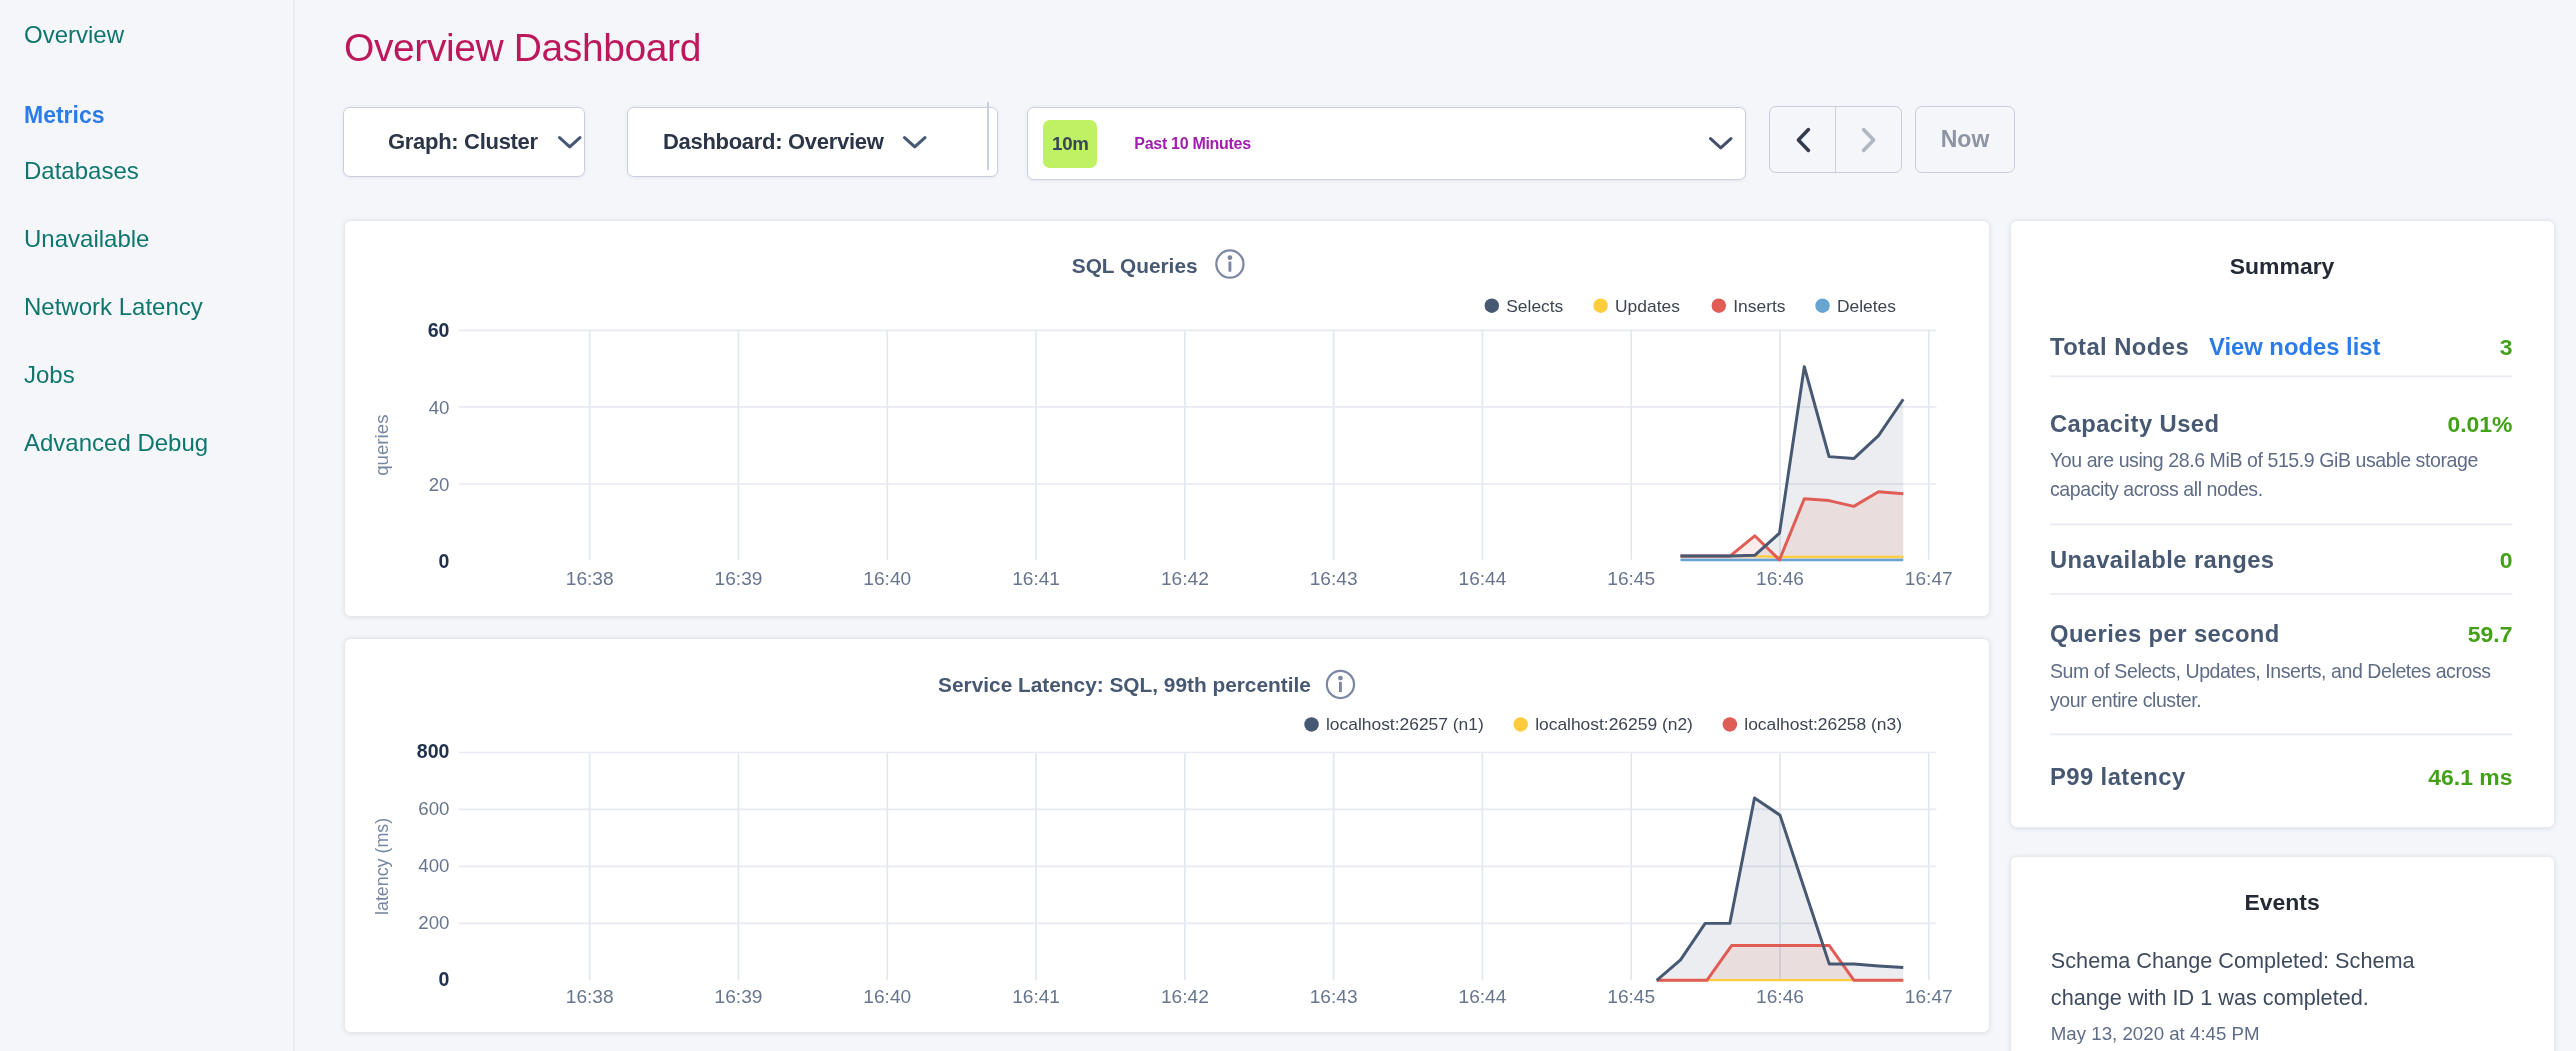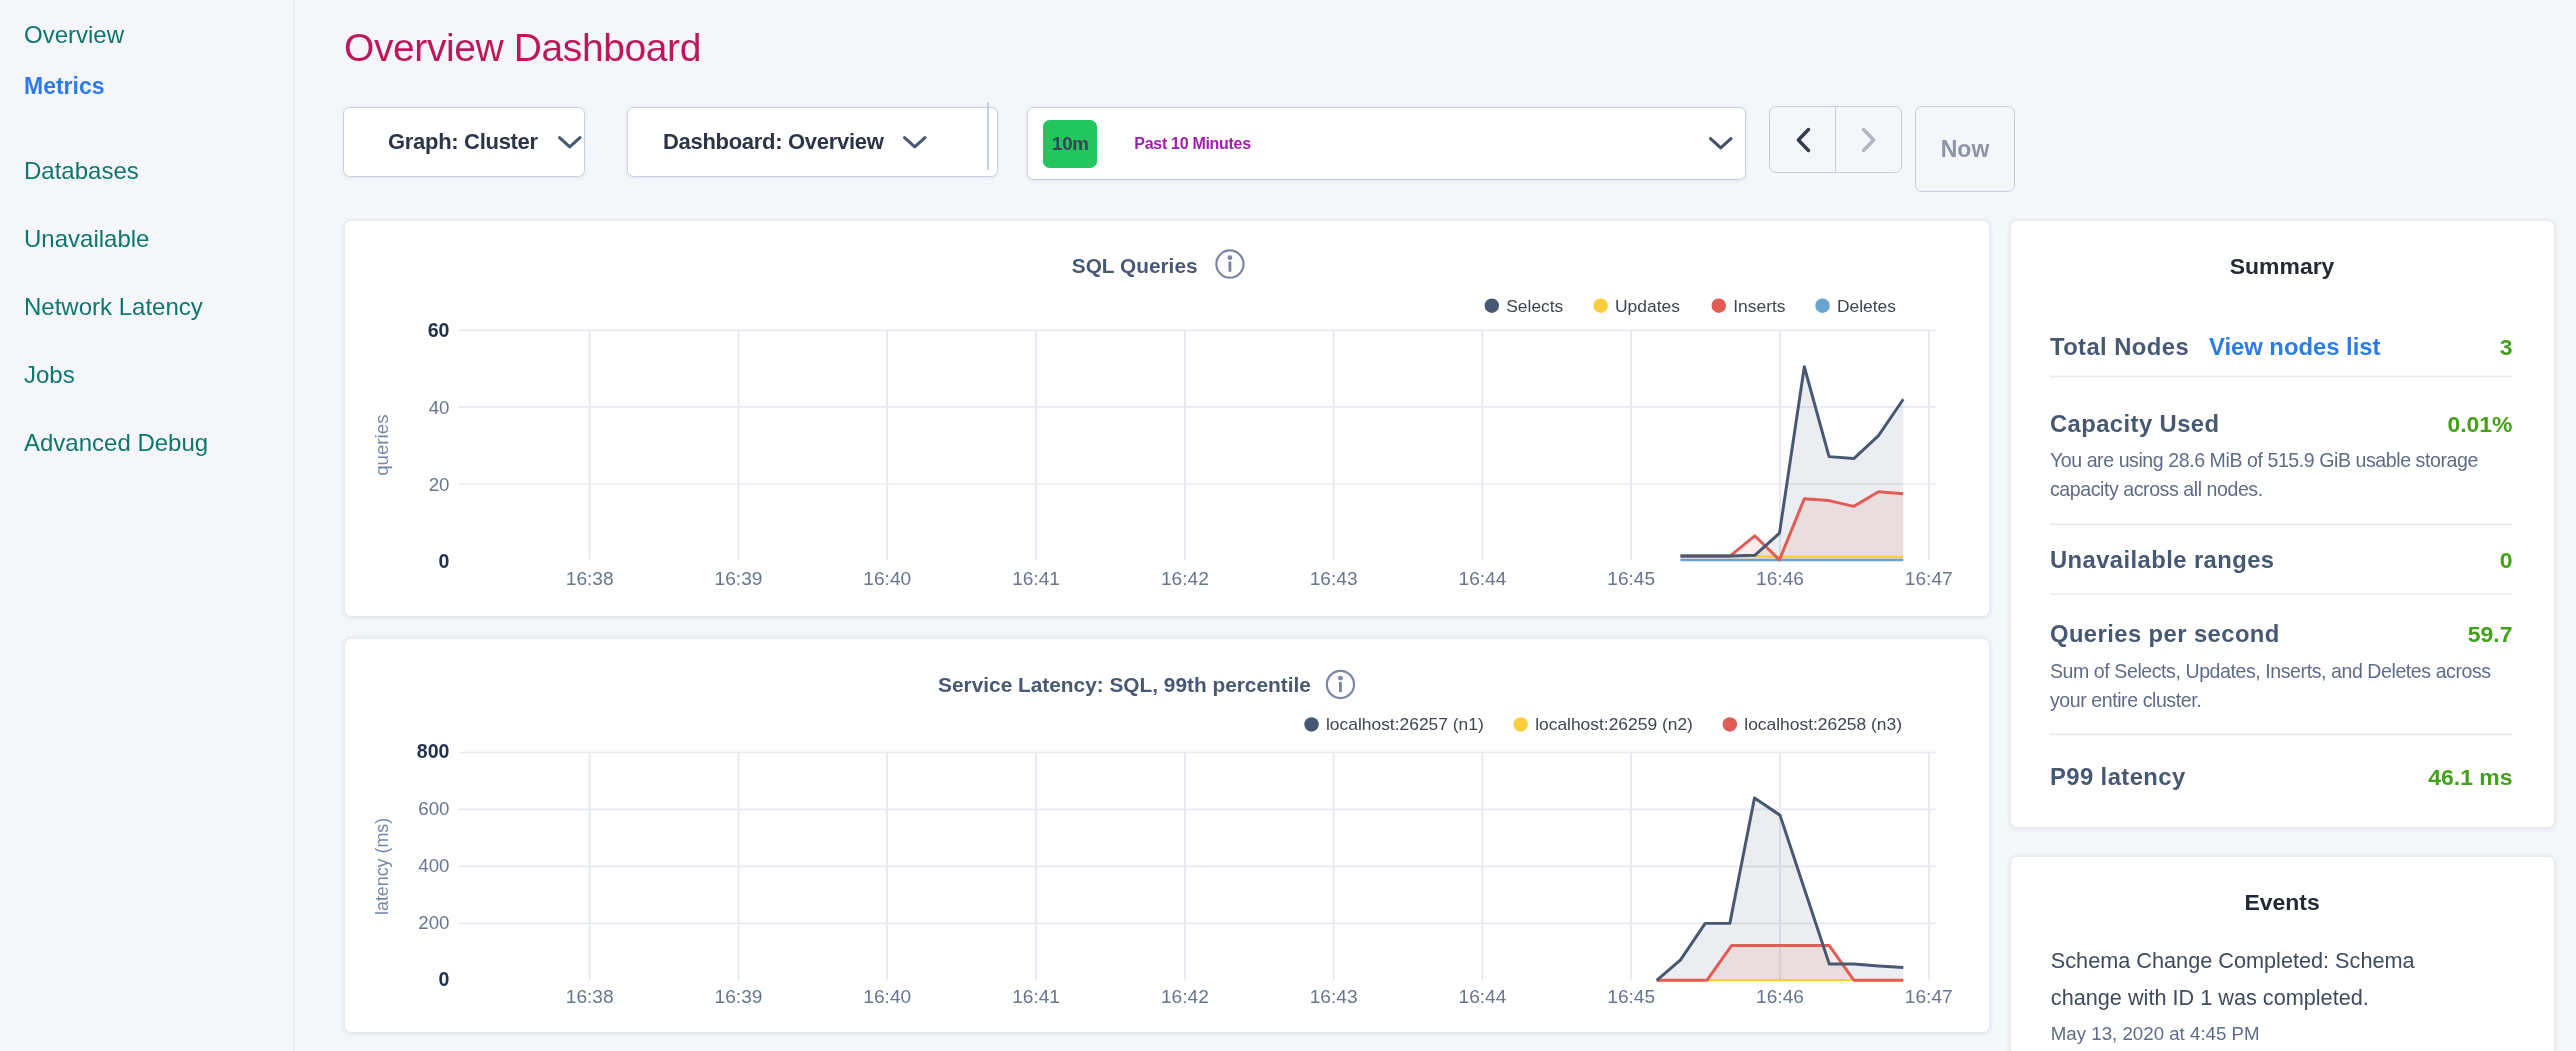--- a/index.html
+++ b/index.html
@@ -7,59 +7,59 @@
 .abs{position:absolute;}
 .nav{left:24px;font-size:24px;color:#0f766e;line-height:31px;}
 .card{background:#fff;border:1.7px solid #e7e9ee;border-radius:6.8px;box-sizing:border-box;box-shadow:0 0.9px 4.3px rgba(80,90,110,0.13);}
 .btn{background:#fff;border:1.7px solid #c9cfdf;border-radius:6.8px;box-sizing:border-box;height:75px;box-shadow:0 0.9px 3.4px rgba(80,90,110,0.10);
      display:flex;align-items:center;justify-content:center;font-weight:bold;color:#2b3547;font-size:22px;letter-spacing:-0.3px;}
 </style></head>
 <body>
 
 <div class="abs" style="left:293px;top:0;width:1.7px;height:1051px;background:#eaedf4"></div>
 <div class="abs nav" style="top:18.7px">Overview</div>
-<div class="abs nav" style="top:71px;color:#2b7ce9;font-weight:bold;font-size:23px">Metrics</div>
+<div class="abs nav" style="top:100px;color:#2b7ce9;font-weight:bold;font-size:23px">Metrics</div>
 <div class="abs nav" style="top:155px">Databases</div>
 <div class="abs nav" style="top:223px">Unavailable</div>
 <div class="abs nav" style="top:291px">Network Latency</div>
 <div class="abs nav" style="top:359px">Jobs</div>
 <div class="abs nav" style="top:427px">Advanced Debug</div>
 
 <div class="abs" style="left:344px;top:28px;font-size:39px;line-height:39px;letter-spacing:-0.4px;color:#be185d">Overview Dashboard</div>
 
 <div class="abs btn" style="left:343px;top:107px;width:242px;height:70px;justify-content:flex-start;padding-left:44px;box-sizing:border-box">Graph: Cluster<svg width="25.5" height="14.5" viewBox="0 0 30 17" style="margin-left:18.7px">
       <polyline points="3,3 15,14 27,3" fill="none" stroke="#475872" stroke-width="3.6" stroke-linecap="round" stroke-linejoin="round"></polyline>
     </svg></div>
 <div class="abs btn" style="left:627px;top:107px;width:371px;height:70px;justify-content:flex-start;padding-left:35px;box-sizing:border-box">Dashboard: Overview<svg width="25.5" height="14.5" viewBox="0 0 30 17" style="margin-left:18.7px">
       <polyline points="3,3 15,14 27,3" fill="none" stroke="#475872" stroke-width="3.6" stroke-linecap="round" stroke-linejoin="round"></polyline>
     </svg></div>
 <div class="abs" style="left:987px;top:102px;width:1.7px;height:68px;background:#c9cfdf"></div>
 
 <div class="abs btn" style="left:1027px;top:107px;width:719px;height:73px;justify-content:flex-start;padding:0 12px 0 25.5px;font-weight:normal">
-  <span style="background:#22c55e;border-radius:6.8px;width:54px;height:48px;display:flex;align-items:center;justify-content:center;font-weight:bold;font-size:18.7px;color:#394455;margin-left:-10.2px">10m</span>
+  <span style="background:#bef264;border-radius:6.8px;width:54px;height:48px;display:flex;align-items:center;justify-content:center;font-weight:bold;font-size:18.7px;color:#394455;margin-left:-10.2px">10m</span>
   <span style="margin-left:37px;font-weight:bold;font-size:16px;color:#a21caf">Past 10 Minutes</span>
   <span style="flex:1"></span>
   <svg width="25.5" height="14.5" viewBox="0 0 30 17">
       <polyline points="3,3 15,14 27,3" fill="none" stroke="#44506a" stroke-width="3.6" stroke-linecap="round" stroke-linejoin="round"></polyline>
     </svg>
 </div>
 
 <div class="abs" style="left:1769px;top:106px;width:133px;height:67px;box-sizing:border-box;border:1.7px solid #c6ccdb;border-radius:6.8px;display:flex">
   <div style="flex:1;display:flex;align-items:center;justify-content:center;border-right:1.7px solid #c9cfdd">
     <svg width="18" height="26" viewBox="0 0 21 31">
         <polyline points="17,3 5,15.5 17,28" fill="none" stroke="#333c4e" stroke-width="4.2" stroke-linecap="round" stroke-linejoin="round"></polyline>
       </svg>
   </div>
   <div style="flex:1;display:flex;align-items:center;justify-content:center">
     <svg width="18" height="26" viewBox="0 0 21 31">
         <polyline points="4,3 16,15.5 4,28" fill="none" stroke="#b0b6c2" stroke-width="4.2" stroke-linecap="round" stroke-linejoin="round"></polyline>
       </svg>
   </div>
 </div>
-<div class="abs" style="left:1915px;top:106px;width:100px;height:86px;box-sizing:border-box;border:1.7px solid #c6ccdb;border-radius:6.8px;display:flex;align-items:center;justify-content:center;font-weight:bold;font-size:23px;color:#8d95a5">Now</div>
+<div class="abs" style="left:1915px;top:106px;width:100px;height:67px;box-sizing:border-box;border:1.7px solid #c6ccdb;border-radius:6.8px;display:flex;align-items:center;justify-content:center;font-weight:bold;font-size:23px;color:#8d95a5">Now</div>
 
 <div class="abs card" style="left:344px;top:220px;width:1646px;height:397px"></div>
 <div class="abs card" style="left:344px;top:638px;width:1646px;height:395px"></div>
 <div class="abs card" style="left:2010px;top:220px;width:545px;height:608px"></div>
 <div class="abs card" style="left:2010px;top:856px;width:545px;height:223px"></div>
 
 <svg class="abs" style="left:344px;top:223px" width="1646" height="395" viewBox="0 0 1936 464">
 <text x="930" y="58" text-anchor="middle" font-size="24.5" font-weight="bold" fill="#475872">SQL Queries</text>
 <circle cx="1042" cy="48" r="16" fill="none" stroke="#7b87a3" stroke-width="2.6"></circle>
     <circle cx="1042" cy="40.5" r="2.8" fill="#7b87a3"></circle>

